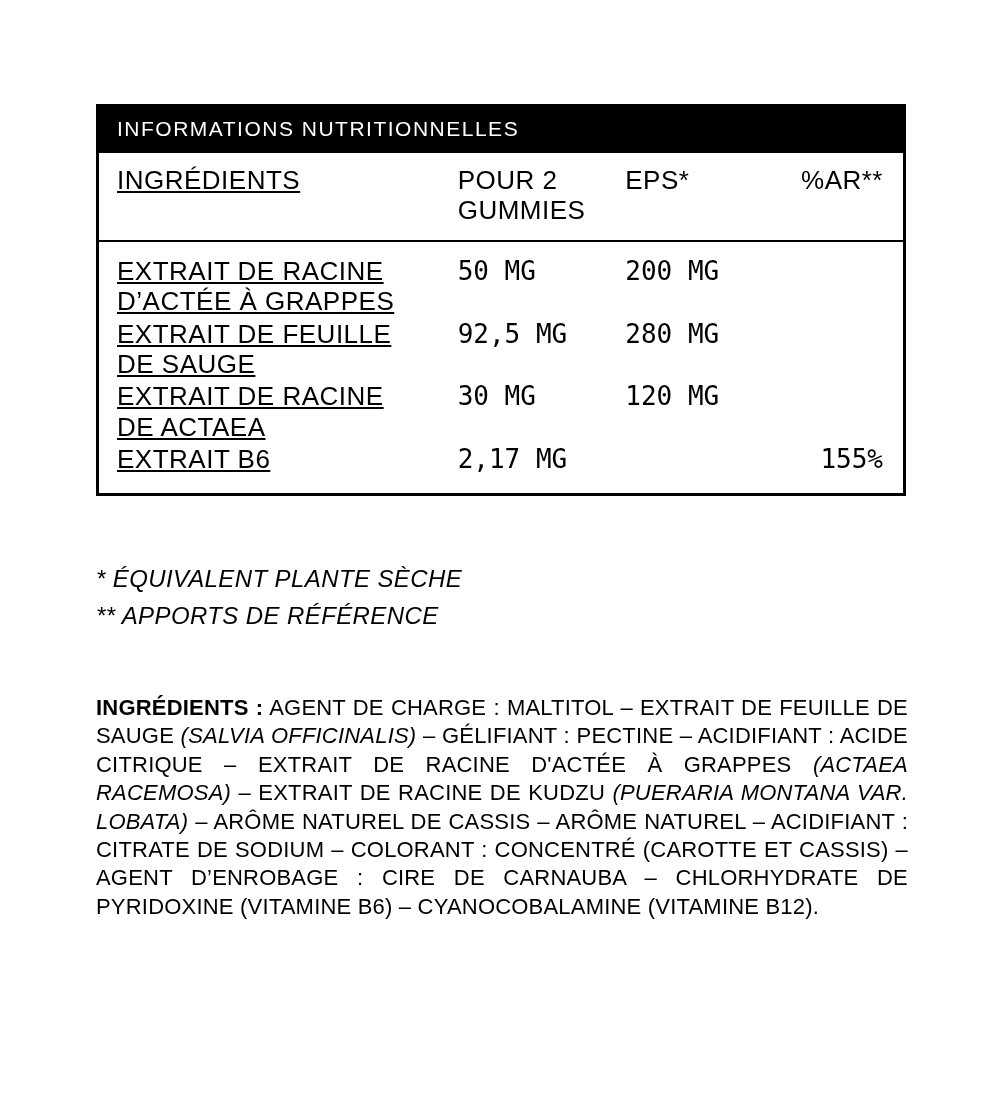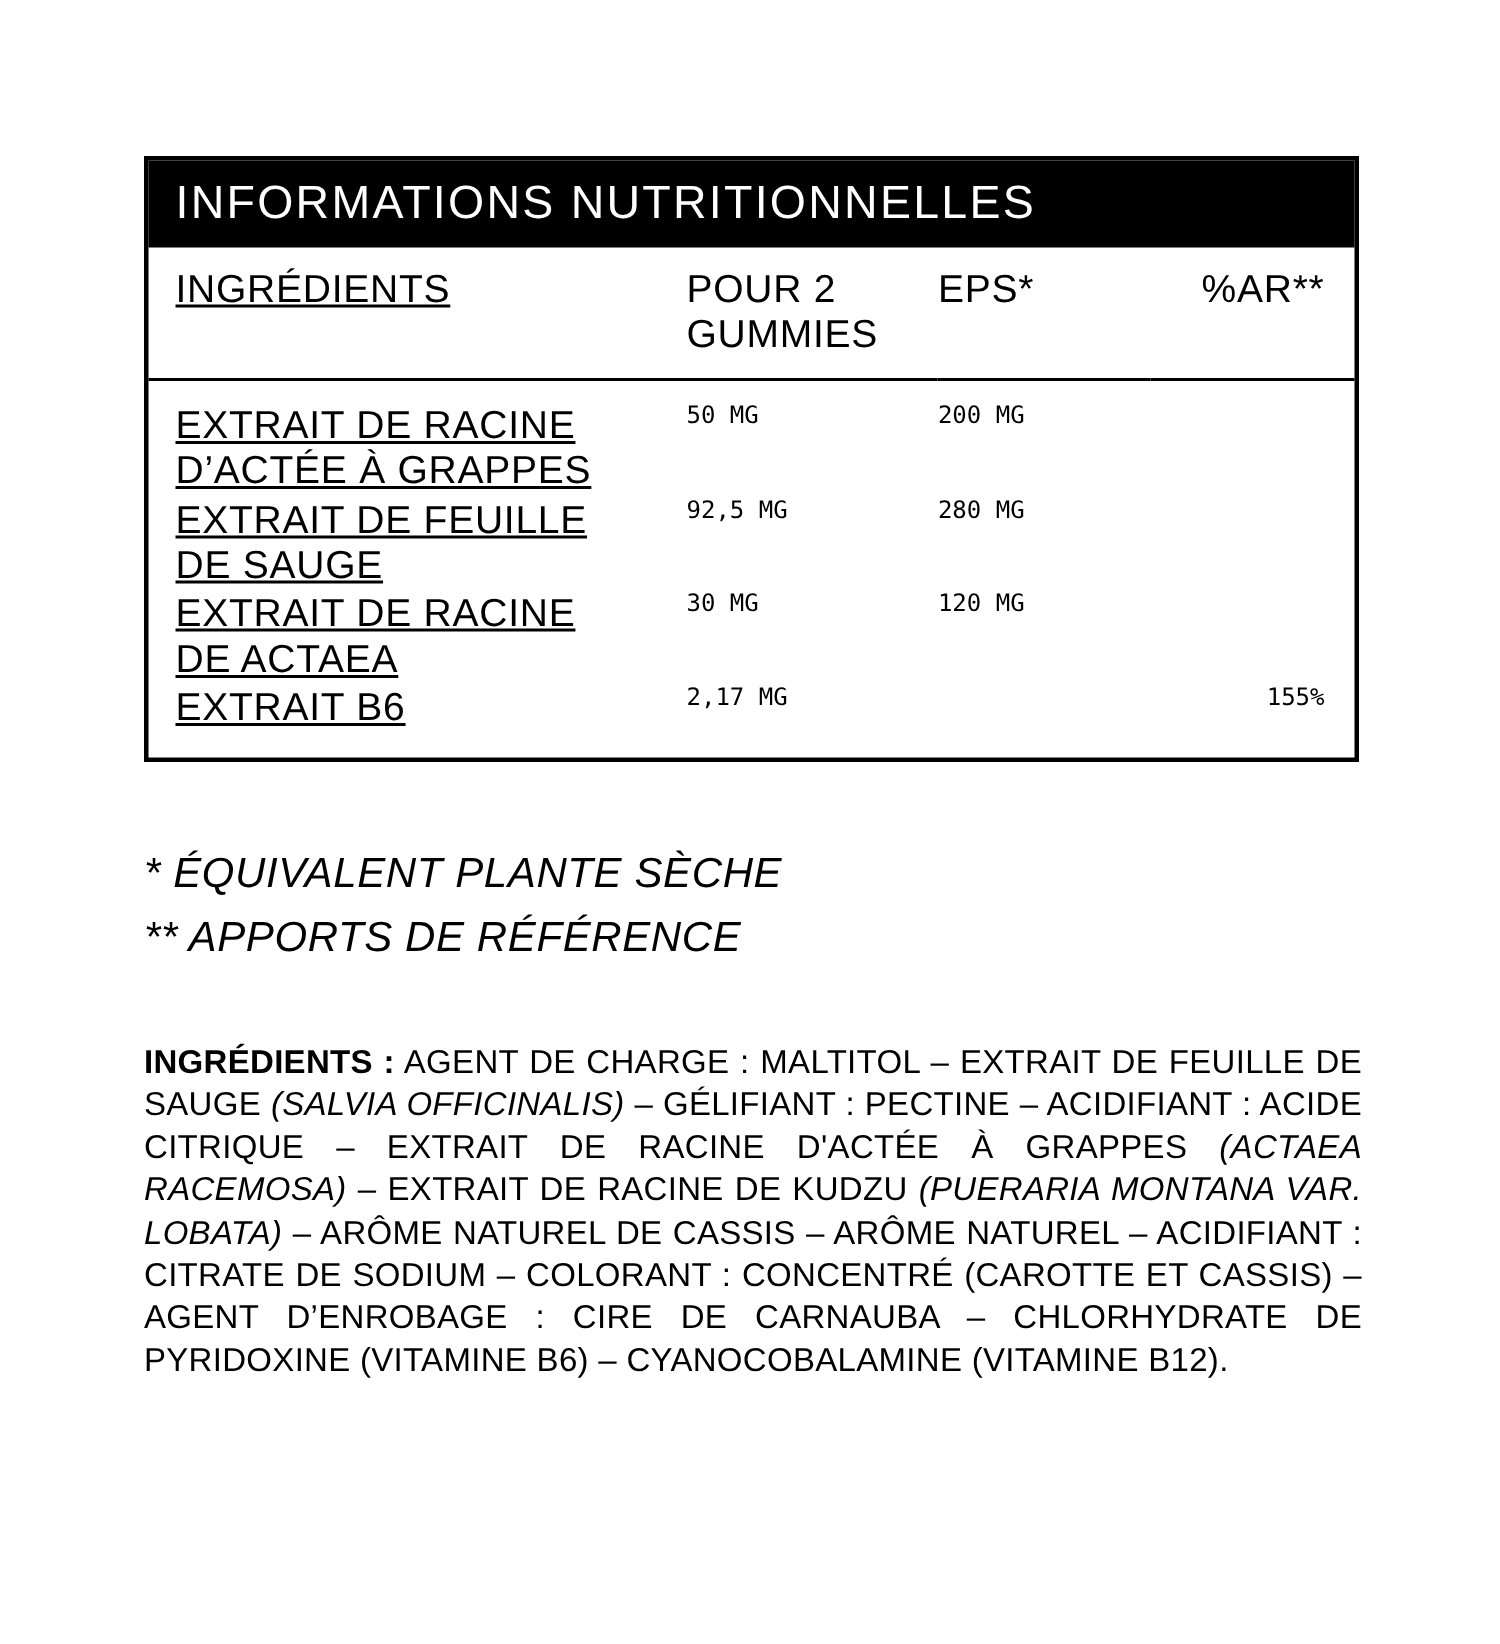--- a/index.html
+++ b/index.html
@@ -29,21 +29,21 @@
     left: 96px;
     top: 104px;
     width: 810px;
     border: 3px solid #000000;
     box-sizing: border-box;
     background: #ffffff;
   }
   .panel-title {
     background: #000000;
     color: #ffffff;
-    font-size: 31px;
+    font-size: 21px;
     letter-spacing: 1.5px;
     padding: 10px 18px 12px 18px;
     font-family: "Liberation Sans", sans-serif;
   }
 
   table.nutri {
     width: 100%;
     border-collapse: collapse;
     font-size: 26px;
     letter-spacing: 0.5px;
@@ -69,33 +69,33 @@
     height: 8px;
   }
   .spacer-row td { height: 14px; }
 
   .data-row td {
     line-height: 1.17;
     padding-bottom: 2px !important;
   }
   .mono {
     font-family: "DejaVu Sans Mono", monospace;
-    font-size: 16px;
+    font-size: 26px;
     letter-spacing: 0px;
   }
   .bottom-pad { height: 16px; }
 
   
   .footnotes {
     position: absolute;
     left: 96px;
     top: 560px;
     width: 810px;
     font-style: italic;
-    font-size: 28px;
+    font-size: 24px;
     letter-spacing: 0.4px;
     line-height: 1.55;
   }
 
   
   .ingredients {
     position: absolute;
     left: 96px;
     top: 694px;
     width: 812px;

